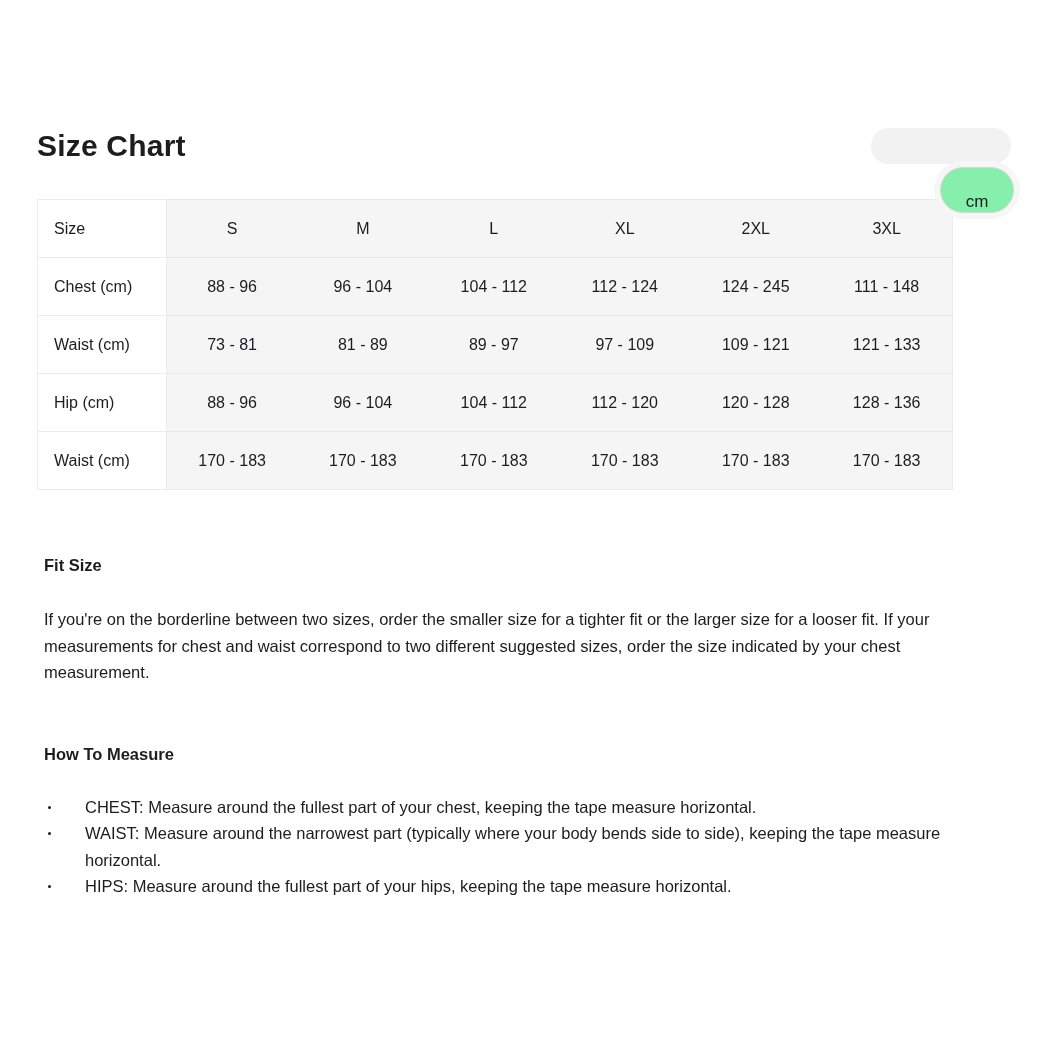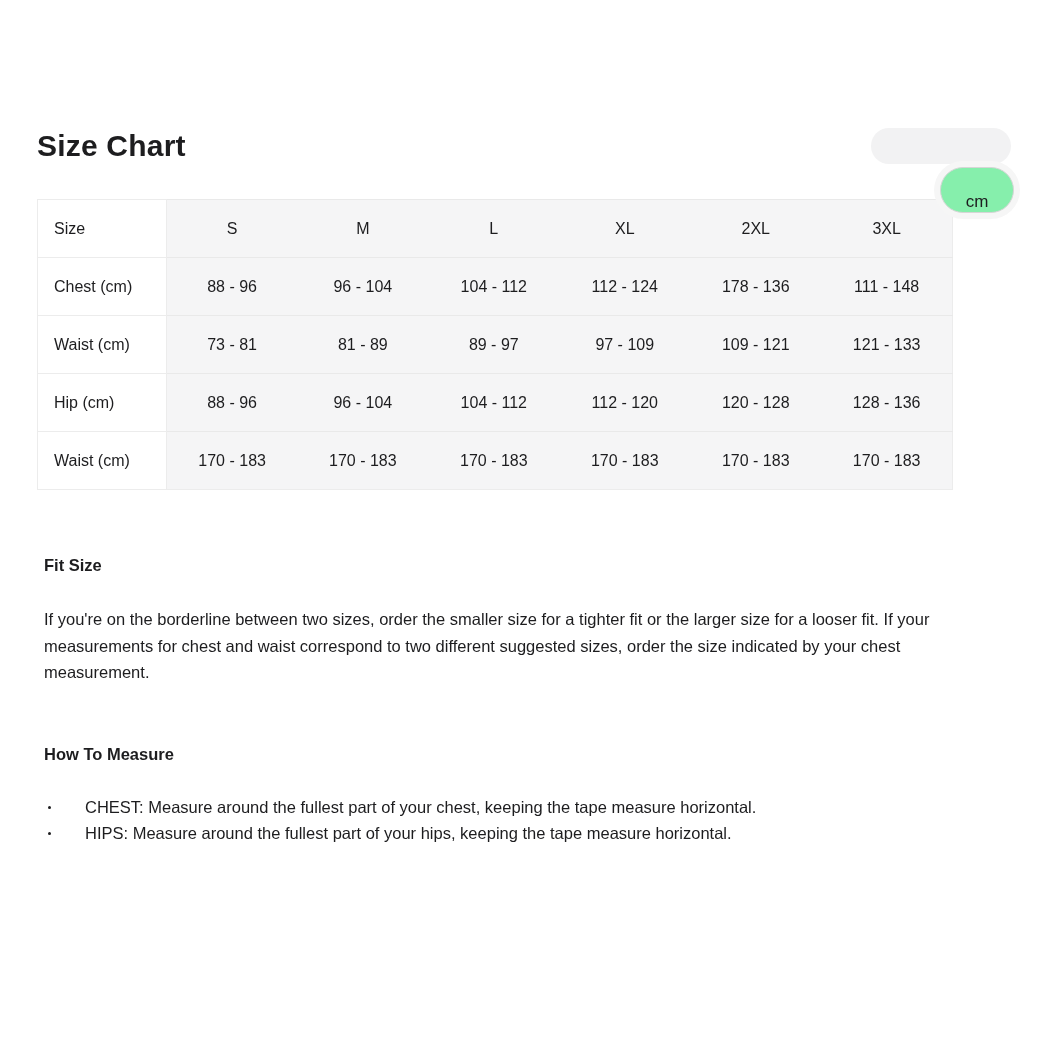--- a/index.html
+++ b/index.html
@@ -109,21 +109,21 @@
           <th class="data-cell">3XL</th>
         </tr>
     </thead>
     <tbody>
         <tr>
           <th class="label-cell">Chest (cm)</th>
           <td class="data-cell">88 - 96</td>
           <td class="data-cell">96 - 104</td>
           <td class="data-cell">104 - 112</td>
           <td class="data-cell">112 - 124</td>
-          <td class="data-cell">178 - 136</td>
+          <td class="data-cell">124 - 245</td>
           <td class="data-cell">111 - 148</td>
         </tr>
         <tr>
           <th class="label-cell">Waist (cm)</th>
           <td class="data-cell">73 - 81</td>
           <td class="data-cell">81 - 89</td>
           <td class="data-cell">89 - 97</td>
           <td class="data-cell">97 - 109</td>
           <td class="data-cell">109 - 121</td>
           <td class="data-cell">121 - 133</td>
@@ -151,17 +151,18 @@
 
   <div class="text-block fit-tips-section">
     <h2 class="section-heading">Fit Size</h2>
     <p class="fit-tips-body">If you're on the borderline between two sizes, order the smaller size for a tighter fit or the larger size for a looser fit. If your measurements for chest and waist correspond to two different suggested sizes, order the size indicated by your chest measurement.</p>
   </div>
 
   <div class="text-block how-to-section">
     <h2 class="section-heading">How To Measure</h2>
     <ul class="measure-list">
         <li><span class="bullet-dot"></span>CHEST: Measure around the fullest part of your chest, keeping the tape measure horizontal.</li>
+        <li><span class="bullet-dot"></span>WAIST: Measure around the narrowest part (typically where your body bends side to side), keeping the tape measure horizontal.</li>
         <li><span class="bullet-dot"></span>HIPS: Measure around the fullest part of your hips, keeping the tape measure horizontal.</li>
       </ul>
   </div>
 
 </div>
 
 </body></html>

